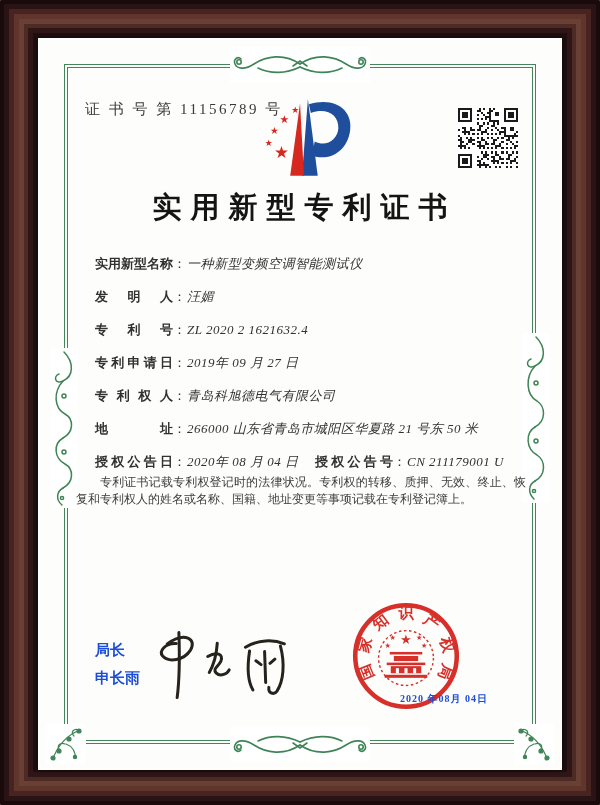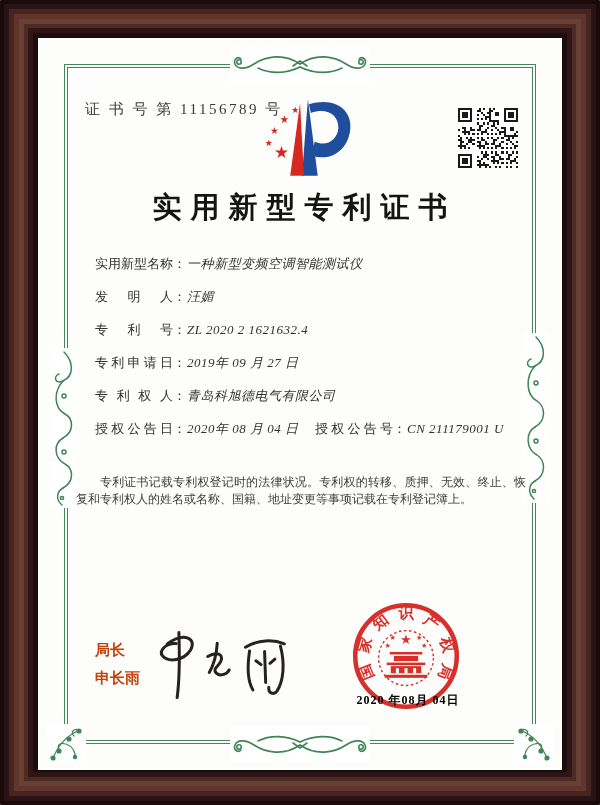--- a/index.html
+++ b/index.html
@@ -12,32 +12,32 @@
   .gborder{position:absolute;inset:26px;border:1px solid #44855b;pointer-events:none;}
   .gborder::after{content:'';position:absolute;inset:2px;border:1px solid #44855b;}
   .orn{position:absolute;background:#fff;}
   .cert-number{position:absolute;left:47px;top:62px;font-size:15px;letter-spacing:2.5px;color:#3a3a3a;white-space:nowrap;}
   .logo{position:absolute;left:210px;top:58px;width:108px;height:84px;}
   .qr{position:absolute;left:420px;top:70px;width:60px;height:60px;}
   .title{position:absolute;left:0;right:0;top:150px;text-align:center;font-size:29px;font-weight:bold;
     letter-spacing:9px;padding-left:9px;color:#141414;}
   .rows{position:absolute;left:57px;top:209px;width:445px;font-size:13px;color:#313131;}
   .row{height:33px;line-height:33px;white-space:nowrap;position:relative;}
-  .flabel{display:inline-block;width:78px;text-align:justify;text-align-last:justify;vertical-align:top;}
+  .flabel{display:inline-block;width:78px;text-align:justify;text-align-last:justify;vertical-align:top;font-weight:bold;}
   .colon{display:inline-block;width:14px;}
   .fvalue{letter-spacing:.5px;font-style:italic;}
   .pair2{position:absolute;left:220px;top:0;}
   .paras{position:absolute;left:38px;top:436px;width:450px;font-size:12px;line-height:16.5px;color:#3d3d3d;text-align:justify;}
   .paras p{margin:0;text-indent:2em;}
   .director{position:absolute;left:57px;top:598px;font-family:"Liberation Sans","DejaVu Sans",sans-serif;
-    font-size:15px;font-weight:600;line-height:28px;color:#c2410c;}
+    font-size:15px;font-weight:600;line-height:28px;color:#1d4ed8;}
   .signature{position:absolute;left:108px;top:588px;width:152px;height:76px;transform:rotate(-2deg);}
   .seal{position:absolute;left:302px;top:552px;width:132px;height:132px;opacity:.95;}
-  .seal-date{position:absolute;left:290px;top:654px;width:160px;text-align:center;font-size:12px;
-    font-weight:600;letter-spacing:1px;color:#000000;}
+  .seal-date{position:absolute;left:290px;top:654px;width:160px;text-align:right;font-size:10px;
+    font-weight:600;letter-spacing:1px;color:#1d4ed8;}
   svg text.sealchar{font-family:"Liberation Serif","DejaVu Serif",serif;font-weight:bold;}
 </style>
 </head>
 <body>
 
 <div class="page">
   <div class="paper">
 
     <div class="gborder"></div>
 
@@ -375,20 +375,23 @@
       <div class="row">
         <span class="flabel">专利号</span><span class="colon">：</span><span class="fvalue">ZL 2020 2 1621632.4</span>
       </div>
       <div class="row">
         <span class="flabel">专利申请日</span><span class="colon">：</span><span class="fvalue">2019年 09 月 27 日</span>
       </div>
       <div class="row">
         <span class="flabel">专利权人</span><span class="colon">：</span><span class="fvalue">青岛科旭德电气有限公司</span>
       </div>
       <div class="row">
+        <span class="flabel">地址</span><span class="colon">：</span><span class="fvalue">266000 山东省青岛市城阳区华夏路 21 号东 50 米</span>
+      </div>
+      <div class="row">
         <span class="flabel">授权公告日</span><span class="colon">：</span><span class="fvalue">2020年 08 月 04 日</span>
         <span class="pair2">
           <span class="flabel">授权公告号</span><span class="colon">：</span><span class="fvalue">CN 211179001 U</span>
         </span>
       </div>
     </div>
 
     <div class="paras">
       <p>专利证书记载专利权登记时的法律状况。专利权的转移、质押、无效、终止、恢复和专利权人的姓名或名称、国籍、地址变更等事项记载在专利登记簿上。</p>
     </div>

